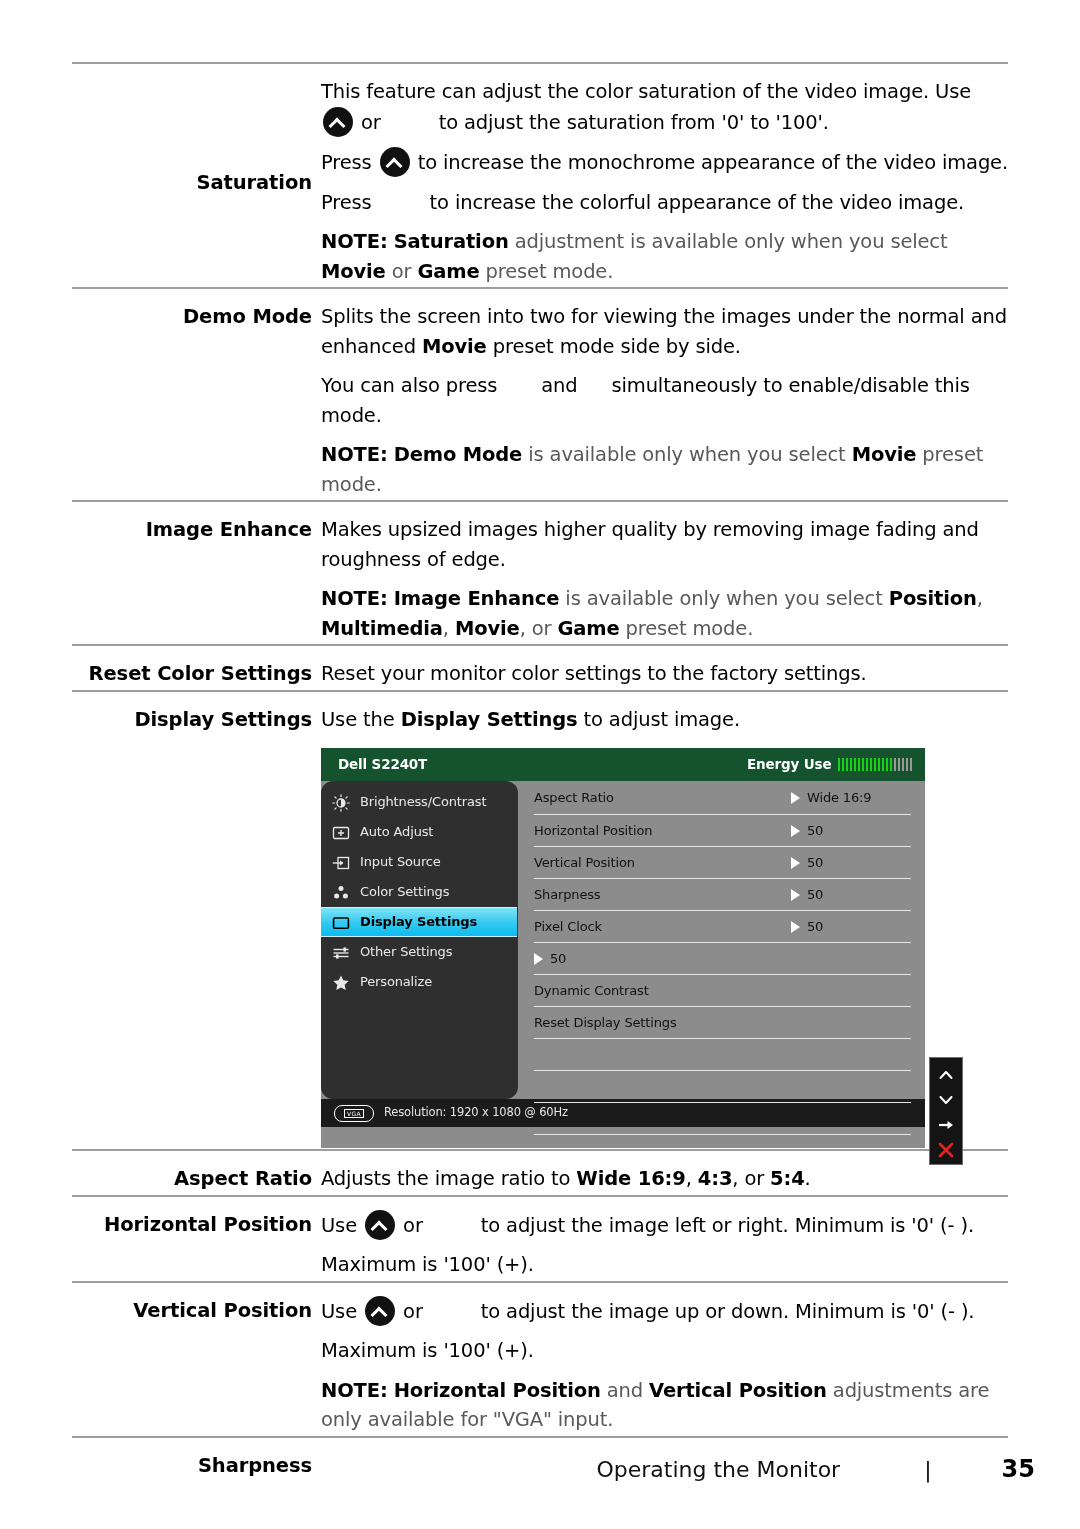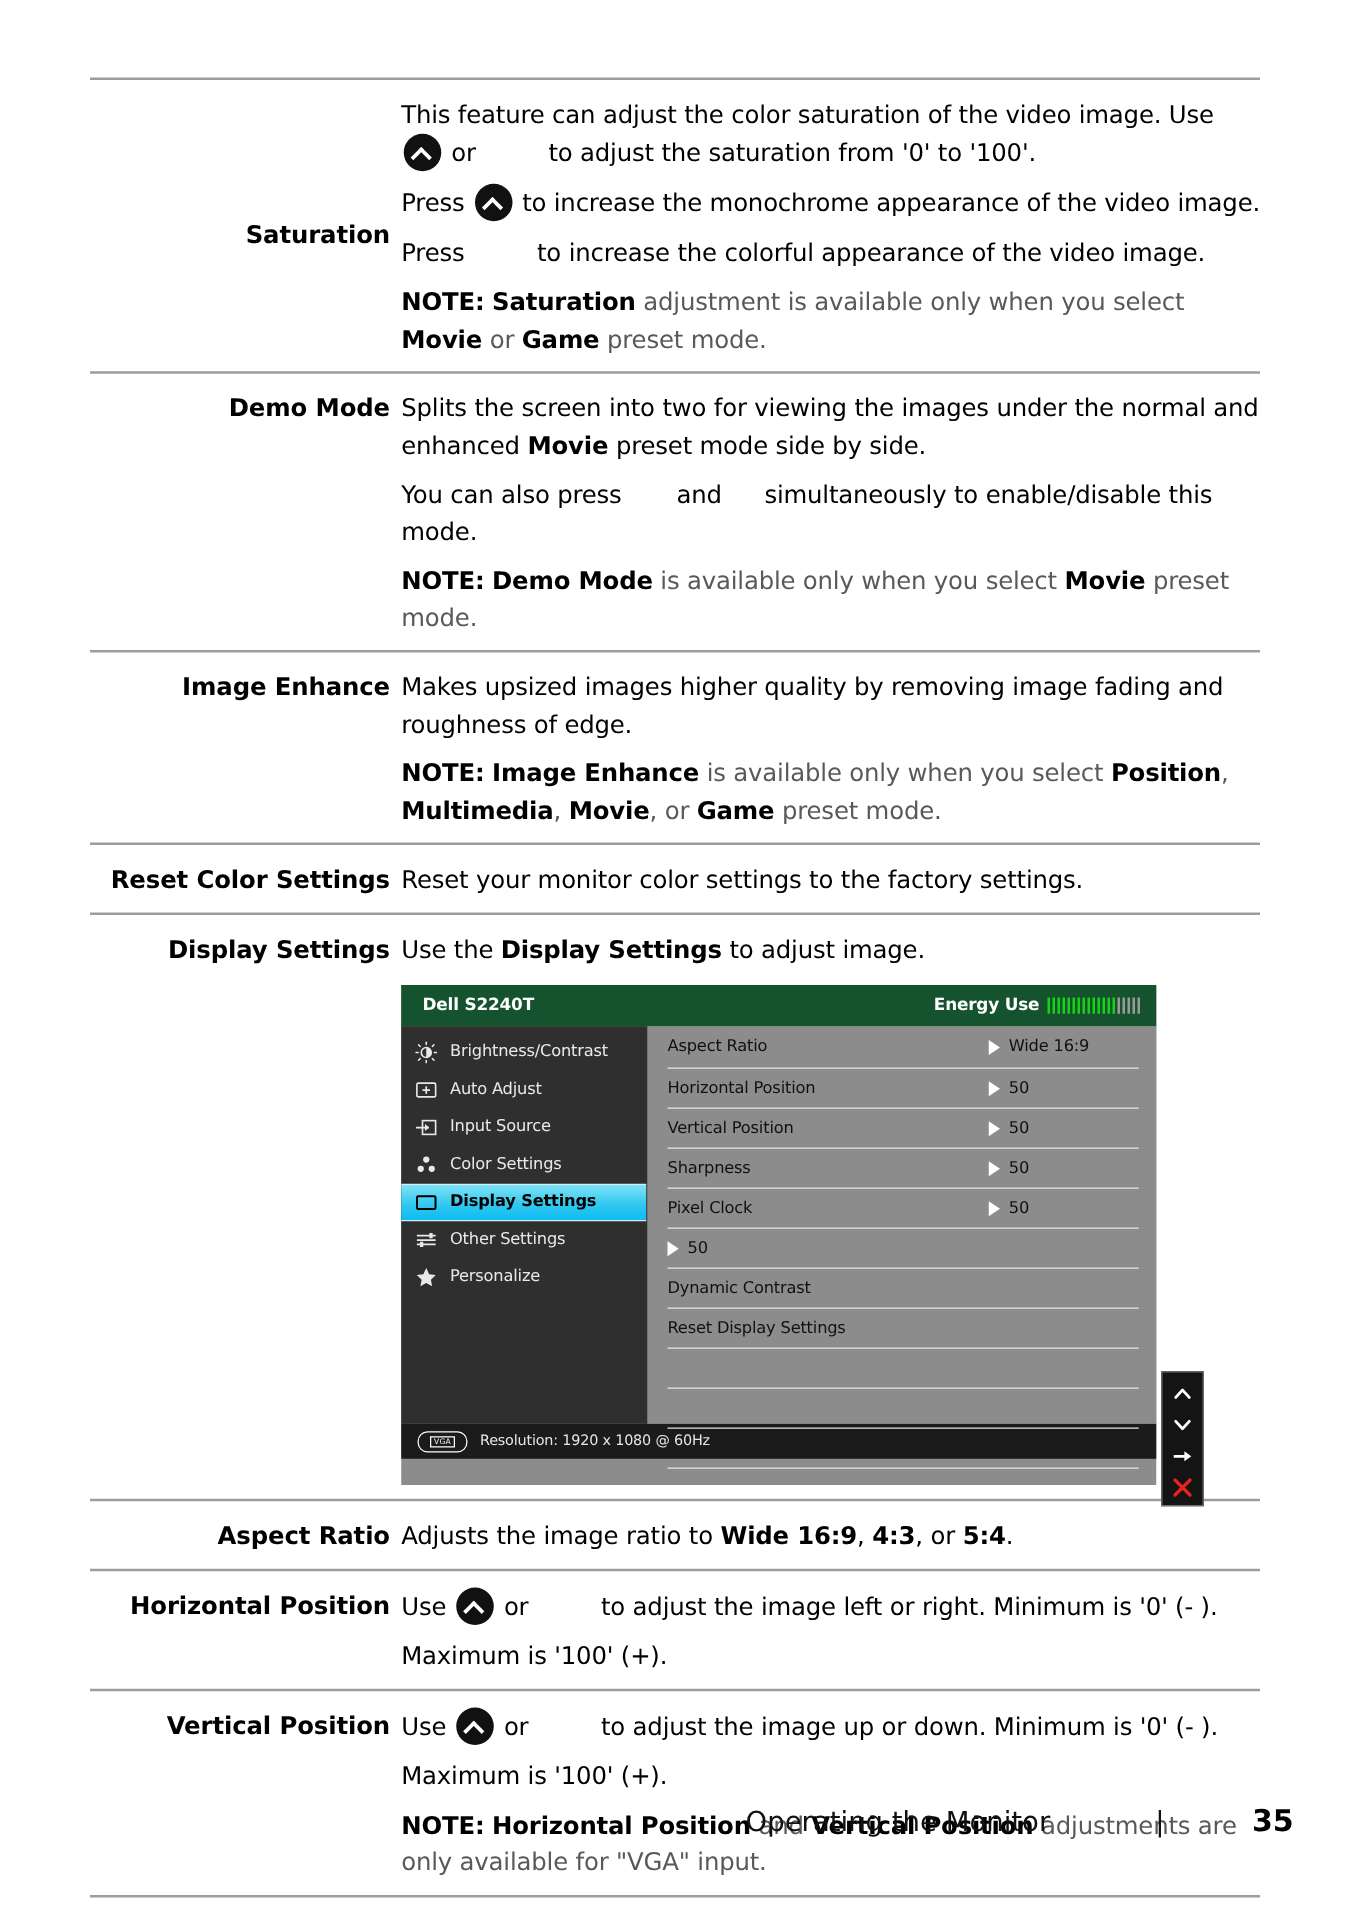--- a/index.html
+++ b/index.html
@@ -26,21 +26,21 @@
     font-size:19.5px;
     line-height:29px;
     padding-top:13px;
     padding-right:9px;
     box-sizing:border-box;
     letter-spacing:-0.1px;
   }
   .row .body{
     flex:1 1 auto;
     padding-top:13px;
-    padding-bottom:11px;
+    padding-bottom:1px;
     font-size:19.5px;
     line-height:29.5px;
     letter-spacing:-0.15px;
   }
   .row .body p{margin:0 0 10px 0;}
   .row .body p:last-child{margin-bottom:0;}
   .note{color:#595959;}
   .note b{color:#000;}
   b{font-weight:bold;}
 
@@ -82,21 +82,21 @@
     padding:0 13px 0 17px;box-sizing:border-box;
     font-size:13.5px;font-weight:bold;
   }
   .energy{display:flex;align-items:center;gap:6px;}
   .bars{display:flex;align-items:flex-end;gap:1.5px;height:13px;}
   .bars i{display:block;width:2.5px;height:13px;background:#19d119;}
   .bars i.off{background:#9a9a9a;}
 
   .osd-main{display:flex;height:318px;}
   .osd-side{
-    width:197px;flex:0 0 197px;background:#2f2f2f;padding-top:6px;box-sizing:border-box;
+    width:197px;flex:0 0 197px;background:#2f2f2f;padding-top:6px;box-sizing:border-box;border-radius:12px;
   }
   .mi{
     display:flex;align-items:center;height:30px;padding-left:11px;
     color:#e9e9e9;font-size:13px;box-sizing:border-box;
   }
   .mi .mlabel{margin-left:10px;white-space:nowrap;}
   .mi.sel{
     background:linear-gradient(180deg,#7fe3f7 0%,#32c8ef 55%,#0cbcf0 100%);
     color:#000;font-weight:bold;
     border-top:1px solid #cfeffb;border-bottom:1px solid #cfeffb;
@@ -145,21 +145,21 @@
   
   .footer{
     position:absolute;left:16px;top:1443px;width:1080px;
     display:flex;align-items:baseline;justify-content:flex-end;
     padding-right:61px;box-sizing:border-box;
     font-size:22px;
     gap:48px;
   }
   .footer .ftitle{color:#111;}
   .footer .fsep{color:#111;margin:0 22px 0 36px;}
-  .footer .fpage{font-weight:bold;font-size:24px;}
+  .footer .fpage{font-weight:bold;font-size:24px;margin-top:12px;}
 </style>
 </head>
 <body>
 
 <div class="page">
 
   <div class="tbl">
 
     <div class="row first">
       <div class="lbl">Saturation</div>

